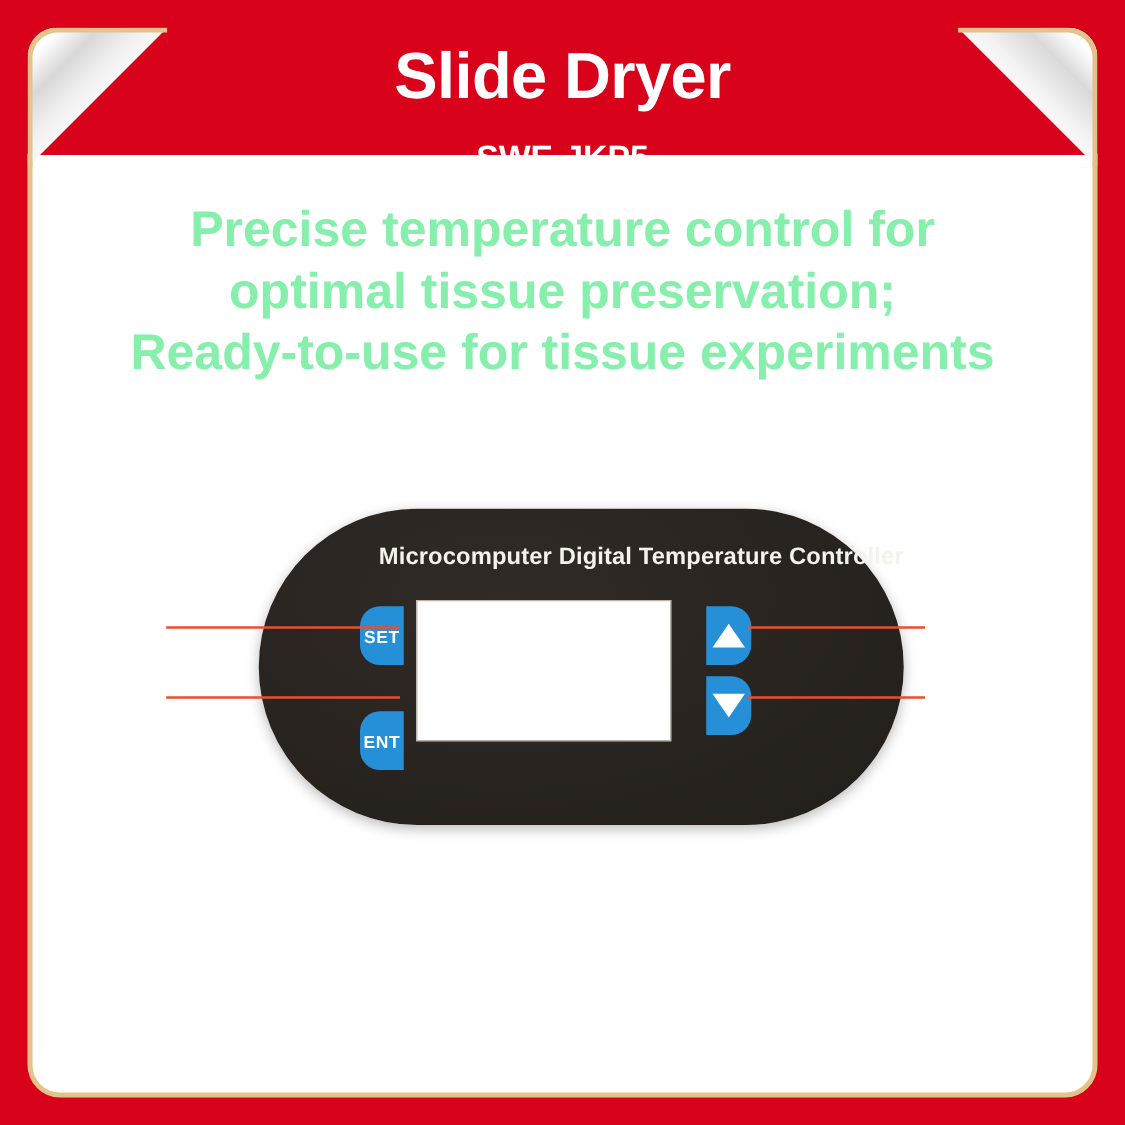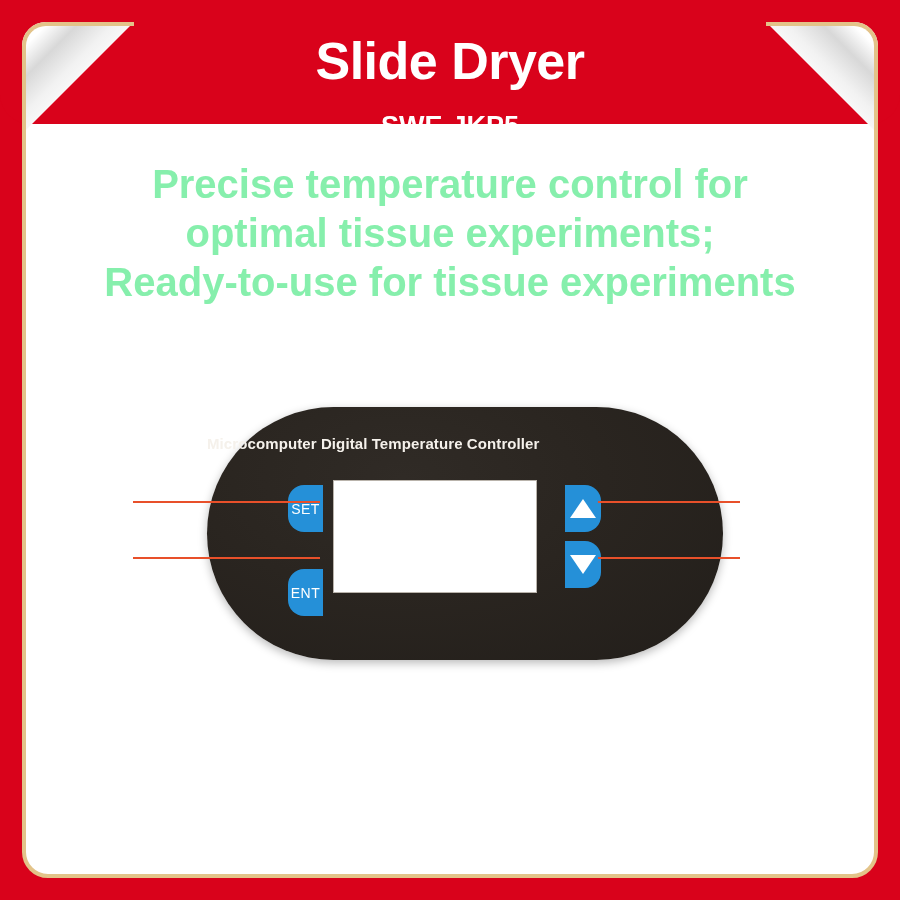--- a/index.html
+++ b/index.html
@@ -161,23 +161,23 @@
     background: radial-gradient(ellipse at 38% 28%, #302b26 0%, #2a2520 45%, #221e1a 100%);
     border-radius: 127px;
     box-shadow: 0 3px 10px rgba(0,0,0,0.28);
   }
 
   .device-label {
     position: absolute;
     left: 0;
     top: 28px;
     width: 516px;
-    text-align: left;
+    text-align: right;
     color: #f5f1eb;
-    font-size: 15px;
+    font-size: 19px;
     font-weight: 600;
     letter-spacing: 0.1px;
   }
 
   .lcd {
     position: absolute;
     left: 126px;
     top: 73px;
     width: 204px;
     height: 113px;
@@ -189,21 +189,21 @@
   
   .btn-left {
     position: absolute;
     width: 35px;
     height: 47px;
     background: #2590D8;
     border-top-left-radius: 16px;
     border-bottom-left-radius: 16px;
     color: #ffffff;
     font-size: 14px;
-    font-weight: normal;
+    font-weight: bold;
     letter-spacing: 0.5px;
     display: flex;
     align-items: center;
     justify-content: center;
     line-height: 1;
   }
   .btn-set { left: 81px; top: 78px; }
   .btn-ent { left: 81px; top: 134px; margin-top: 28px; }
 
   
@@ -266,21 +266,21 @@
     <div class="curl-edge-right"></div>
   </div>
 
   <div class="header">
     <h1 class="title">Slide Dryer</h1>
     <div class="model">SWE-JKP5</div>
   </div>
 
   <div class="tagline">
     <div>Precise temperature control for</div>
-    <div>optimal tissue experiments;</div>
+    <div>optimal tissue preservation;</div>
     <div>Ready-to-use for tissue experiments</div>
   </div>
 
   <div class="device-wrap">
 
     <div class="device">
 
       <div class="device-label">Microcomputer Digital Temperature Controller</div>
 
       <div class="lcd"></div>

